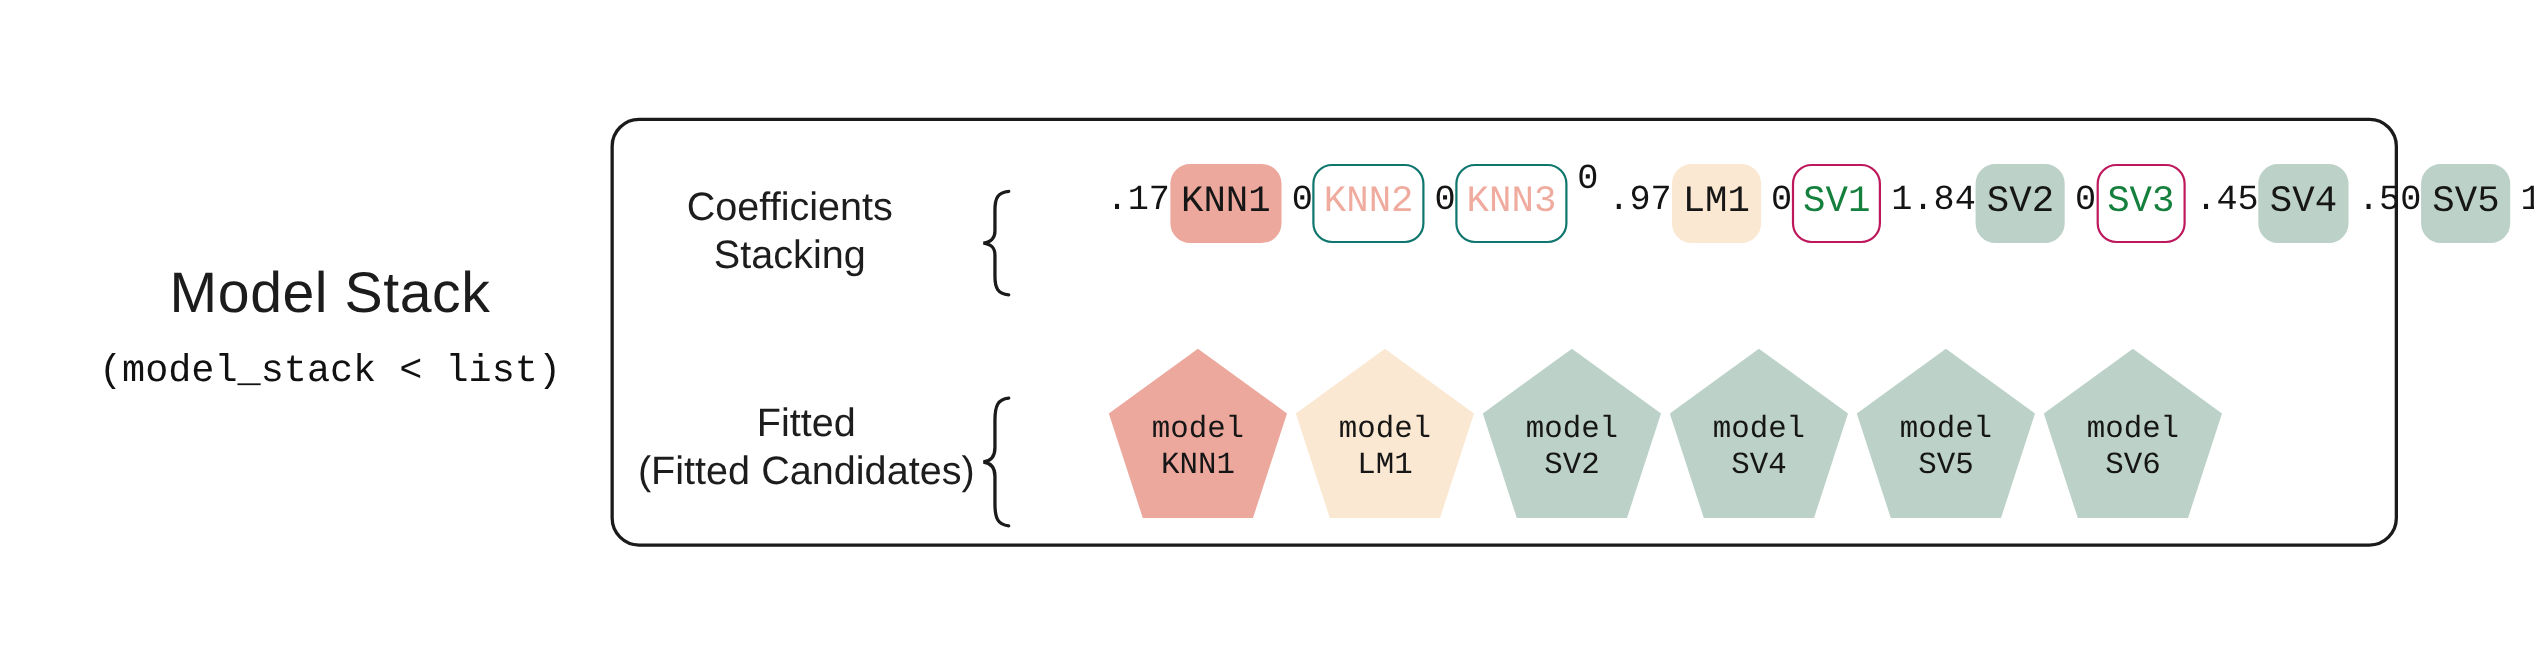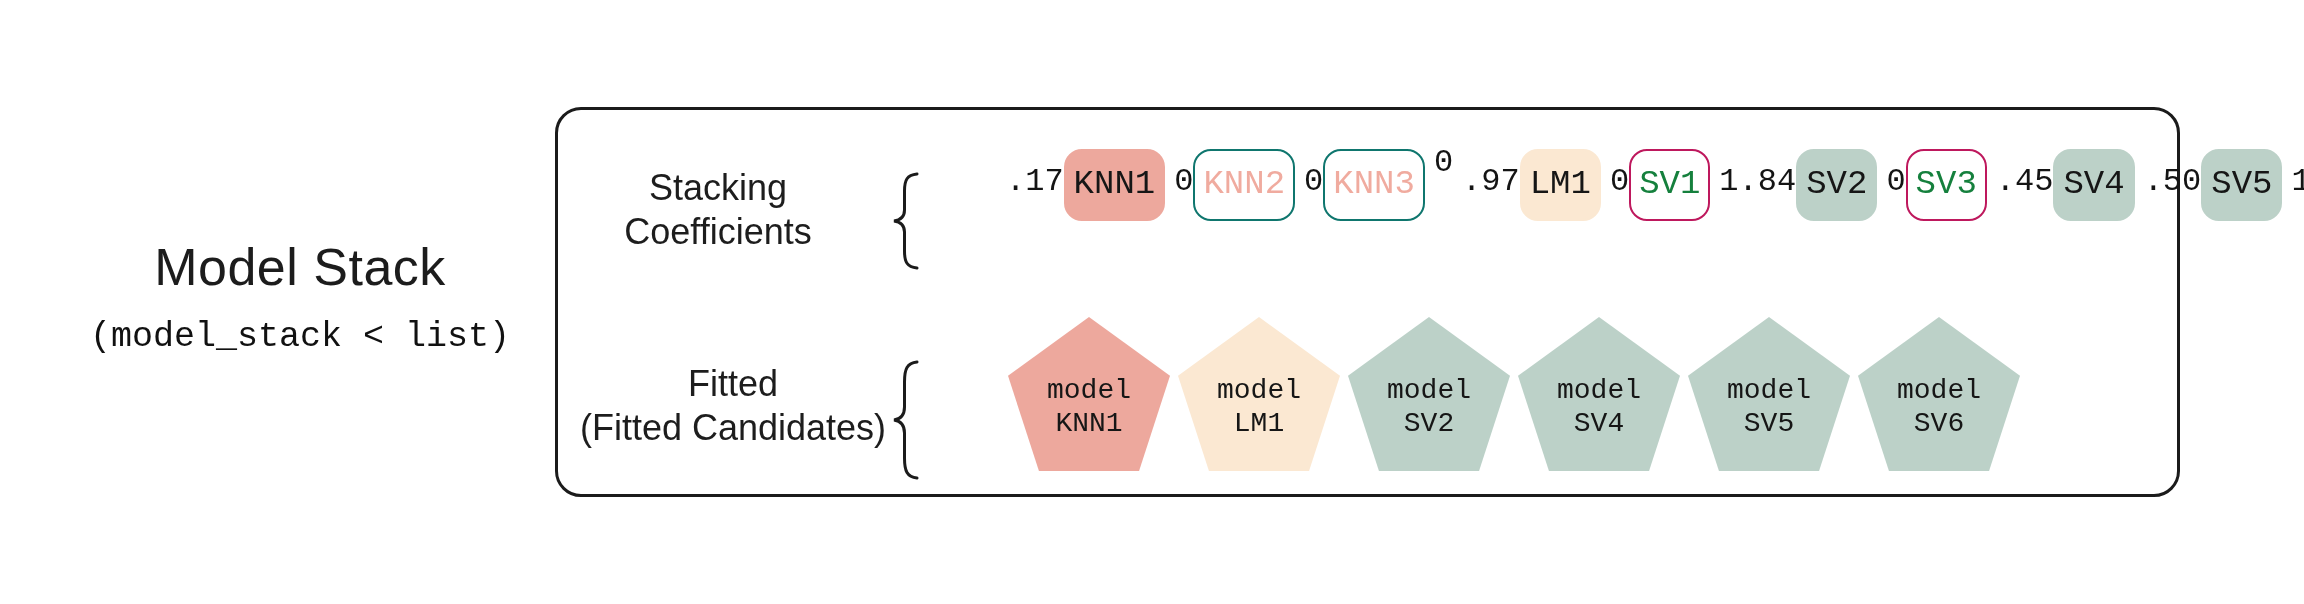--- a/index.html
+++ b/index.html
@@ -56,22 +56,22 @@
 <div class="canvas">
 
   <div class="left-title">
     <div class="title-main">Model Stack</div>
     <div class="title-code">(model_stack &lt; list)</div>
   </div>
 
   <div class="stack-box">
 
     <div class="row-label label-coeff">
+      <div>Coefficients</div>
       <div>Stacking</div>
-      <div>Coefficients</div>
     </div>
 
     <div class="brace brace-coeff">
       <svg width="34" height="98" viewBox="0 0 34 98" fill="none" xmlns="http://www.w3.org/2000/svg">
         <path d="M 29 2 C 19 3 16.5 8 16.5 19 L 16.5 38 C 16.5 45 13 48 6 49 C 13 50 16.5 53 16.5 60 L 16.5 79 C 16.5 90 19 95 29 96" stroke="#1b1b1b" stroke-width="3" stroke-linecap="round" fill="none"></path>
       </svg>
     </div>
 
     <div class="coeff-row">
       <div class="coeff-col">

